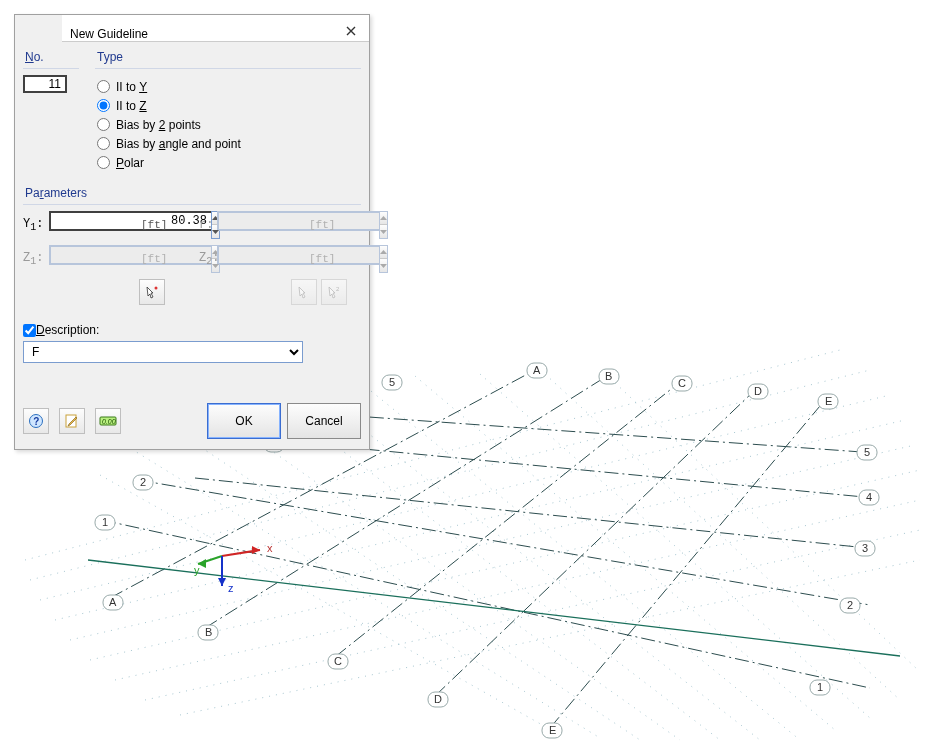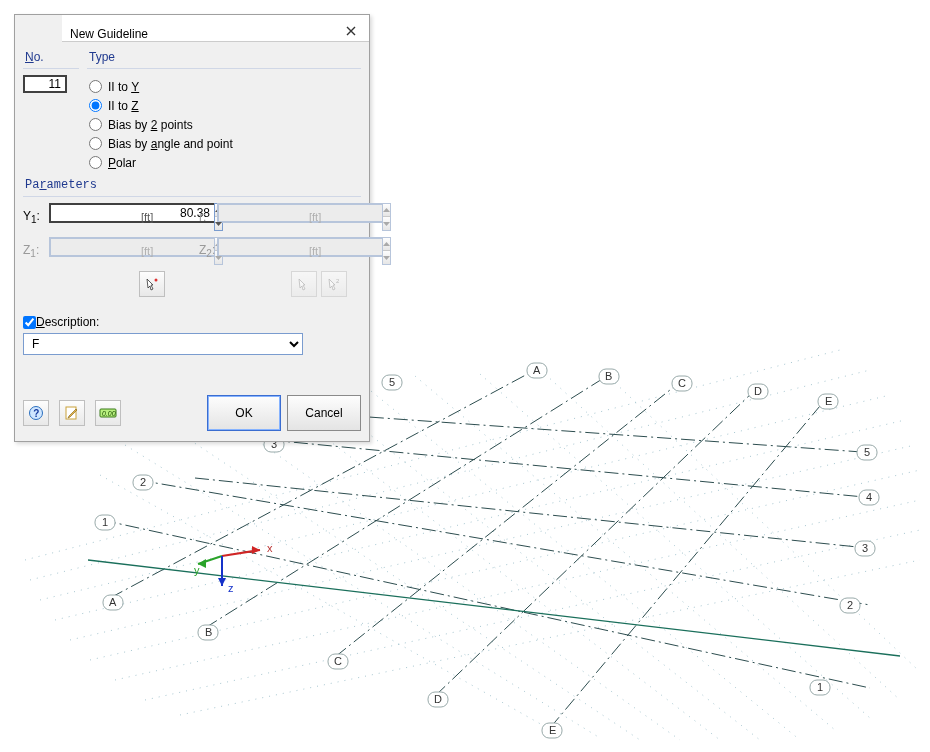--- a/index.html
+++ b/index.html
@@ -41,21 +41,21 @@
     height: 20px;
     display: flex;
     align-items: center;
     justify-content: center;
     cursor: default;
   }
   .titlebar .close svg { width: 10px; height: 10px; }
 
   .body { padding: 6px 8px 10px 8px; }
 
-  .row1 { display: flex; gap: 8px; }
+  .row1 { display: flex; gap: 16px; }
 
   .group-label {
     font-size: 12px;
     color: #203a8f;
     padding: 2px 0 2px 2px;
     text-decoration: underline;
     text-decoration-color: rgba(0,0,0,0); 
   }
   .mn { text-decoration: underline; } 
 
@@ -97,28 +97,29 @@
   }
   .radio-row {
     display: flex;
     align-items: center;
     gap: 6px;
     height: 19px;
   }
   .radio-row input[type=radio] { margin: 0; }
 
   .params-label {
-    font-family: Liberation Mono, monospace;
+    margin-top: 8px;
   }
 
   .param-grid {
     display: grid;
     grid-template-columns: 26px 90px 24px 36px 18px 90px 24px;
     row-gap: 6px;
     align-items: center;
+    font-family: Liberation Mono, monospace;
   }
   .plabel { text-align: left; }
   .plabel.dim { color: #9a9a9a; }
   .unit { color: #555; font-size: 11px; padding-left: 2px;}
   .unit.dim { color: #b0b0b0; }
 
   .spinwrap {
     display: flex;
     height: 28px;
   }

